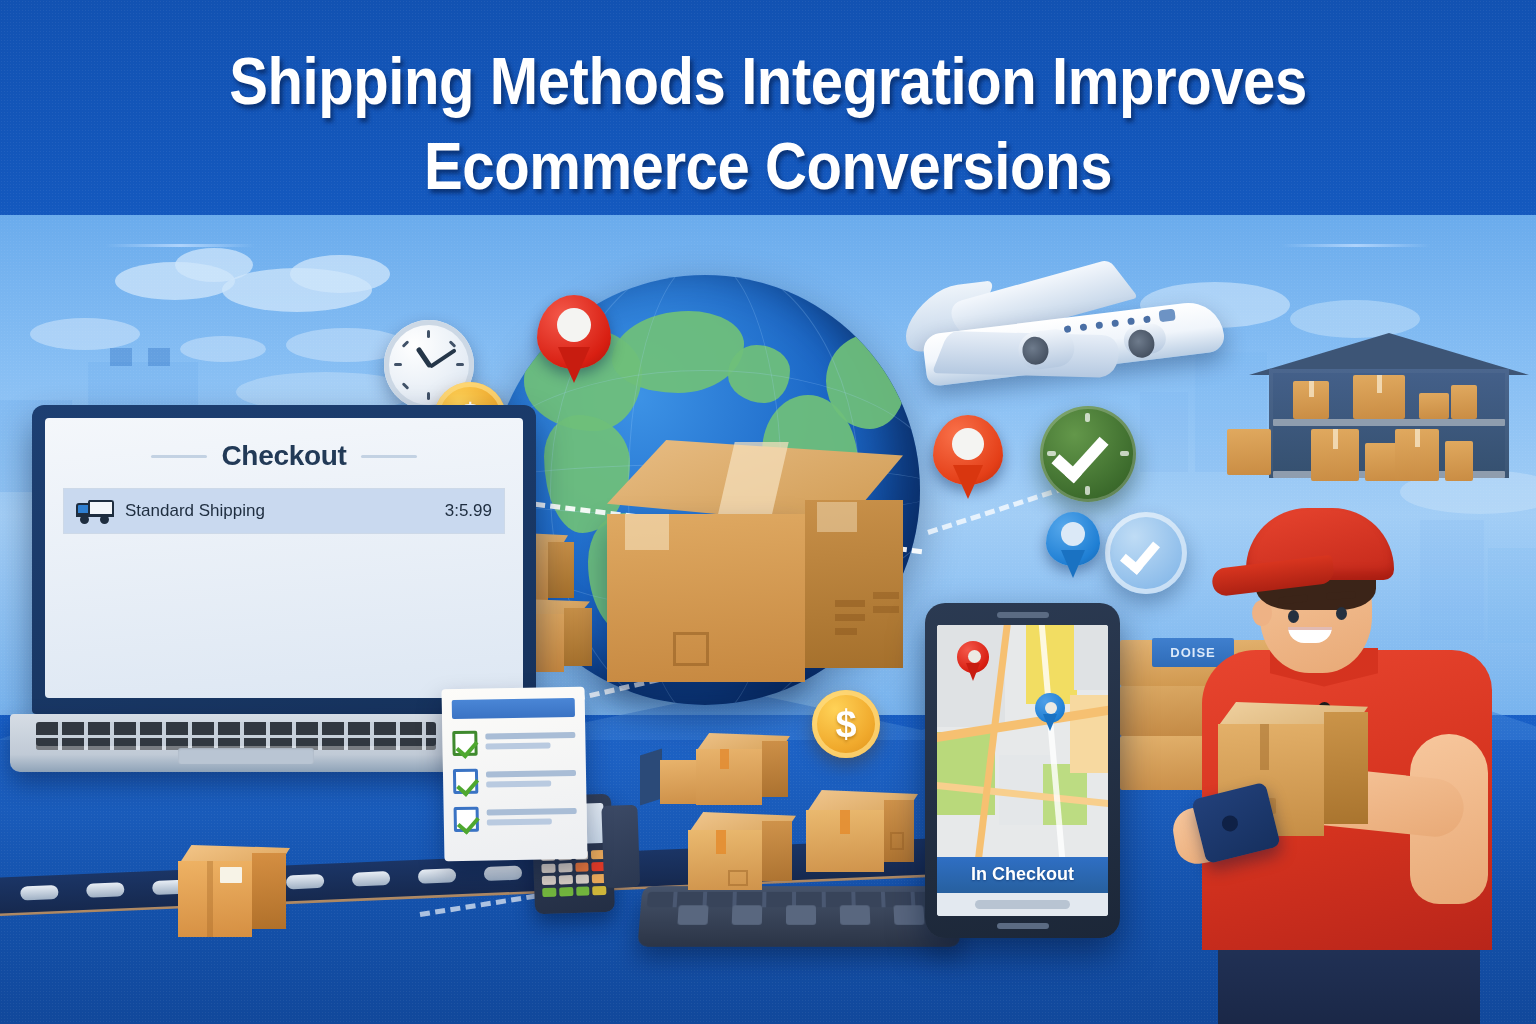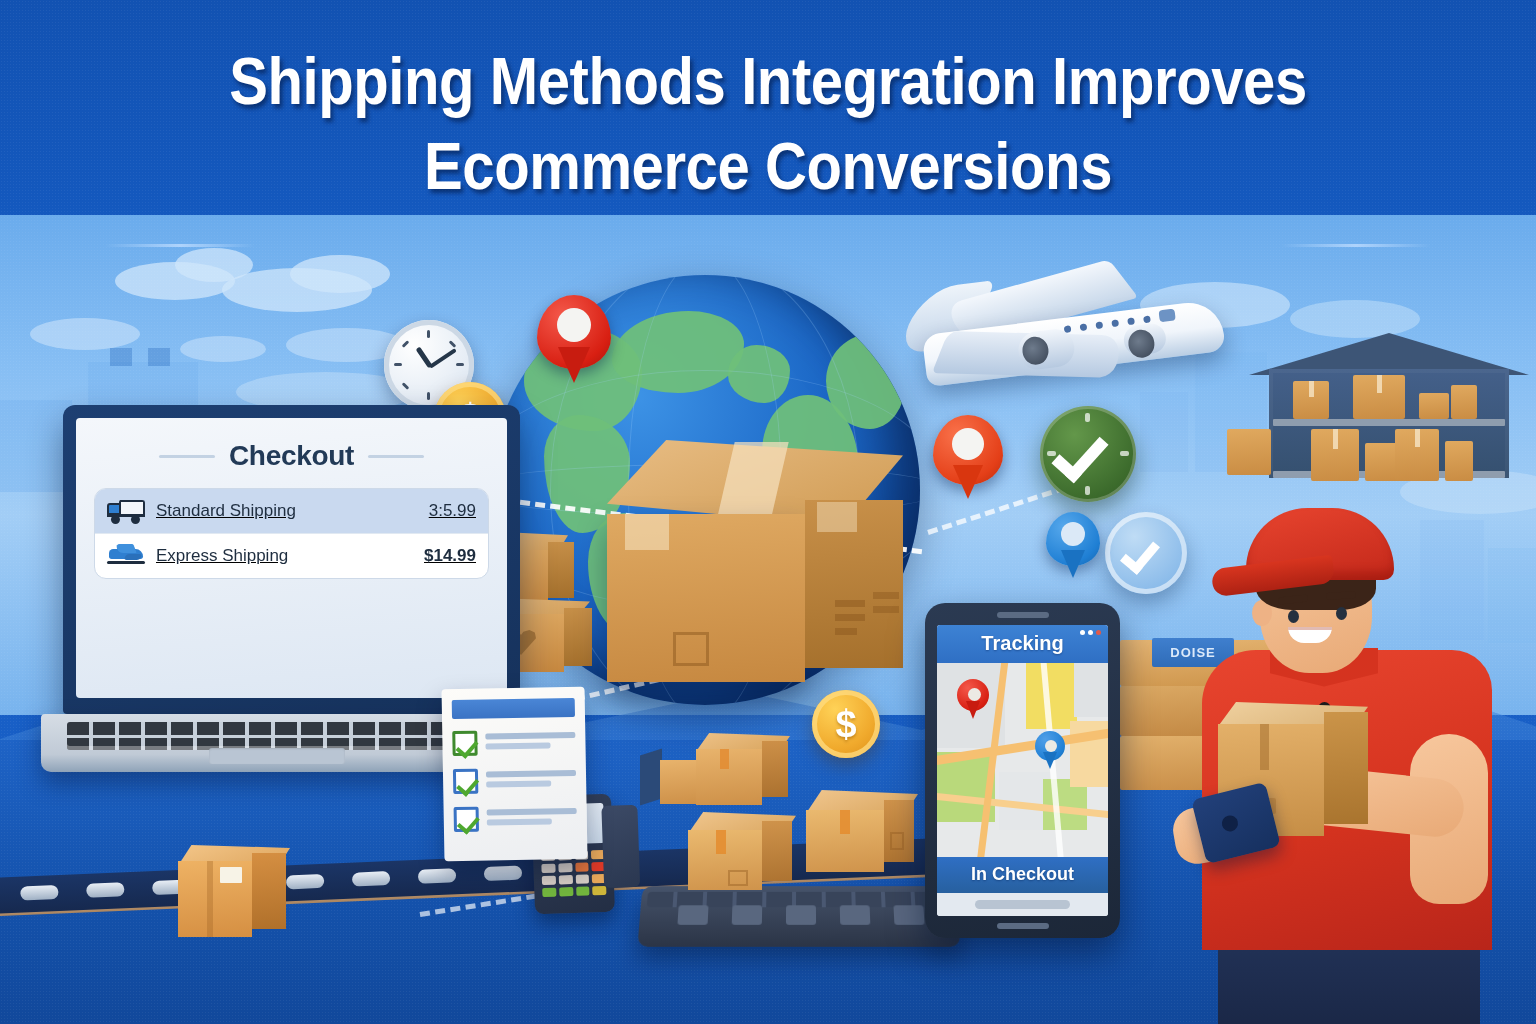--- a/index.html
+++ b/index.html
@@ -67,29 +67,29 @@
 
   .route { position:absolute; border-top:5px dashed rgba(255,255,255,.92); height:0; transform-origin:left center; }
 
   
   .pin { position:absolute; }
   .pin .bulb { width:100%; height:100%; border-radius:50% 50% 50% 50%/58% 58% 42% 42%; position:relative;
     box-shadow:0 6px 14px rgba(0,25,70,.4); }
   .pin .dot { position:absolute; left:50%; top:34%; transform:translate(-50%,-50%); border-radius:50%; background:#f4f4f2; }
 
   
-  .laptop { position:absolute; left:63px; top:405px; width:457px; z-index:30; }
+  .laptop { position:absolute; left:32px; top:405px; width:504px; z-index:30; }
   .lid { background:linear-gradient(160deg,#1d3f72,#16325c); border-radius:12px 12px 4px 4px; padding:13px 13px 16px 13px;
     box-shadow:0 18px 34px rgba(3,18,48,.45); }
   .screen { background:linear-gradient(175deg,#f4f7fb,#dde7f3); border-radius:4px; padding:16px 18px 20px; min-height:280px; }
   .screen-head { display:flex; align-items:center; justify-content:center; gap:14px; margin:6px 0 16px; }
   .screen-head .rule { height:3px; width:56px; background:#c3d2e3; border-radius:2px; }
   .screen-title { font-size:28px; font-weight:bold; color:#223a57; letter-spacing:-.3px; }
 
-  .ship-list { border:1px solid #cdd9e8; border-radius:12px; overflow:hidden; background:#fff;text-decoration:underline; }
+  .ship-list { border:1px solid #cdd9e8; border-radius:0; overflow:hidden; background:#fff; }
   .ship-row { display:flex; align-items:center; padding:9px 12px; border-bottom:1px solid #e1e9f2; }
   .ship-row:last-child { border-bottom:none; }
   .ship-row.sel { background:#c9d9ef; }
   .ship-ico { width:40px; height:26px; margin-right:9px; position:relative; flex:0 0 40px; }
   .ship-label { font-size:17px; color:#1e2d3f; flex:1; }
   .ship-price { font-size:17px; color:#1e2d3f; font-weight:bold; }
   .ship-price.reg { font-weight:normal; }
 
   .place-order { margin:18px 22px 4px; background:linear-gradient(180deg,#67b32c,#4f9a1e);
      border-radius:7px; color:#fff; font-size:22px; font-weight:bold; text-align:center; padding:11px 0;
@@ -477,30 +477,20 @@
               <div style="position:absolute;left:12px;top:2px;width:26px;height:15px;background:#f3f6fa;border-radius:2px 3px 0 0;border:2px solid #1e2d3f;border-bottom:none;"></div>
               <div style="position:absolute;left:0px;top:5px;width:14px;height:12px;background:#2f7fd0;border-radius:3px 0 0 0;border:2px solid #1e2d3f;"></div>
               <div style="position:absolute;left:0px;top:16px;width:38px;height:3px;background:#1e2d3f;"></div>
               <div style="position:absolute;left:4px;top:17px;width:9px;height:9px;border-radius:50%;background:#1e2d3f;"></div>
               <div style="position:absolute;left:24px;top:17px;width:9px;height:9px;border-radius:50%;background:#1e2d3f;"></div>
             </div>
             <div class="ship-label">Standard Shipping</div>
             <div class="ship-price reg">3:5.99</div>
           </div>
 
-          <div class="ship-row">
-            <div class="ship-ico">
-              <div style="position:absolute;left:2px;top:6px;width:34px;height:10px;border-radius:8px 14px 5px 5px;background:#2f7fd0;"></div>
-              <div style="position:absolute;left:10px;top:1px;width:18px;height:9px;border-radius:10px 3px 3px 10px;background:#3f90dd;transform:skewX(22deg);"></div>
-              <div style="position:absolute;left:18px;top:11px;width:16px;height:6px;border-radius:4px;background:#2a70ba;transform:skewX(-24deg);"></div>
-              <div style="position:absolute;left:0px;top:18px;width:38px;height:3px;background:#1e2d3f;border-radius:2px;"></div>
-            </div>
-            <div class="ship-label">Express Shipping</div>
-            <div class="ship-price">$14.99</div>
-          </div>
 
 
         </div>
 
       </div>
     </div>
     <div class="base">
       <div class="keys"></div>
       <div class="trackpad"></div>
     </div>
@@ -605,28 +595,20 @@
     <div style="position:absolute;left:10px;top:0;width:112px;height:24px;background:linear-gradient(160deg,#f3c689,#dda45c);clip-path:polygon(12% 0,100% 12%,88% 100%,0 86%);"></div>
     <div style="position:absolute;left:10px;top:16px;width:74px;height:76px;background:linear-gradient(175deg,#eeb264,#d58f42);"></div>
     <div style="position:absolute;left:84px;top:8px;width:34px;height:76px;background:linear-gradient(175deg,#d58f42,#b0702a);"></div>
     <div style="position:absolute;left:39px;top:16px;width:6px;height:76px;background:rgba(160,100,38,.35);"></div>
     <div style="position:absolute;left:52px;top:22px;width:22px;height:16px;background:#f7f3e7;border-radius:1px;"></div>
   </div>
 
   <div class="phone">
     <div class="spk top"></div>
     <div class="pscreen">
-      <div class="phead">
-        <span>Tracking</span>
-        <span class="dots">
-            <i></i>
-            <i></i>
-            <i style="background:#e05a4a;"></i>
-          </span>
-      </div>
       <div class="pmap">
         <div style="position:absolute;left:0;top:0;width:40%;height:44%;background:#dfe2e4;"></div>
         <div style="position:absolute;left:52%;top:0;width:30%;height:34%;background:#f2dd62;"></div>
         <div style="position:absolute;left:80%;top:0;width:20%;height:28%;background:#dfe2e4;"></div>
         <div style="position:absolute;left:0;top:46%;width:34%;height:36%;background:#b9d97b;"></div>
         <div style="position:absolute;left:36%;top:56%;width:30%;height:30%;background:#e4e7e9;"></div>
         <div style="position:absolute;left:62%;top:60%;width:26%;height:26%;background:#bcdc82;"></div>
         <div style="position:absolute;left:78%;top:30%;width:22%;height:34%;background:#f7d9a0;"></div>
         <div style="position:absolute;left:-10%;top:40%;width:130%;height:9px;background:#f6c071;transform:rotate(-9deg);"></div>
         <div style="position:absolute;left:-10%;top:72%;width:130%;height:7px;background:#f8cf8d;transform:rotate(6deg);"></div>

